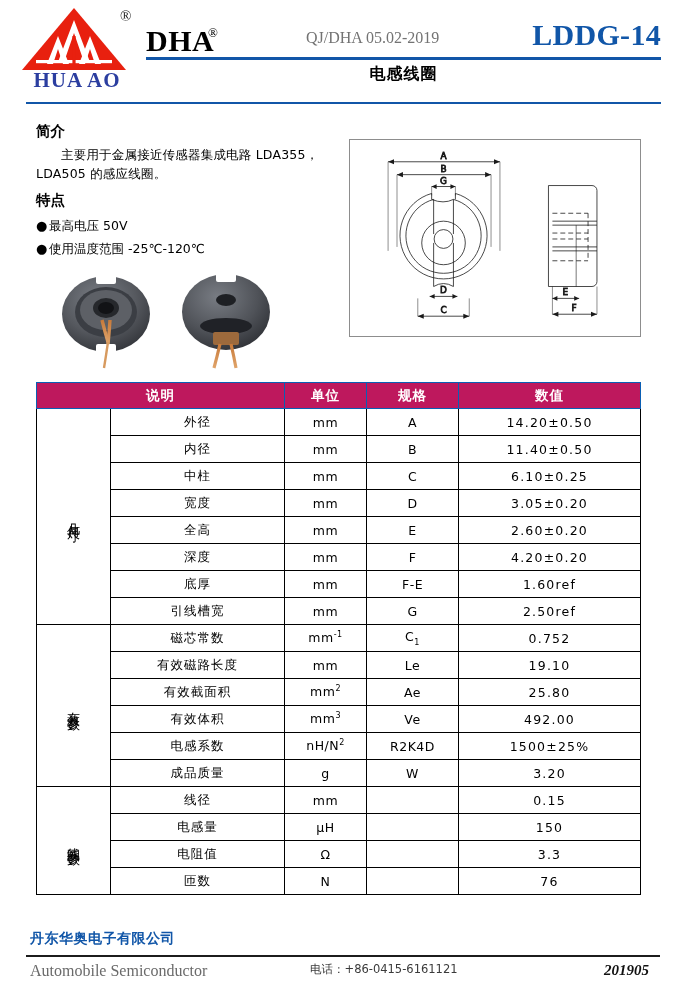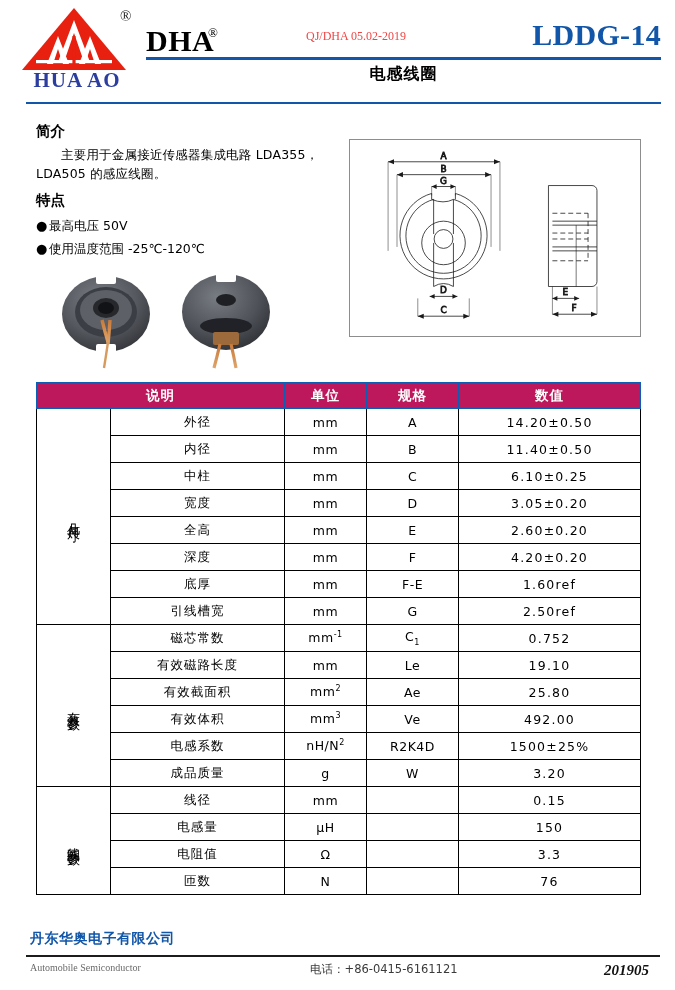--- a/index.html
+++ b/index.html
@@ -37,22 +37,22 @@
     font-family: "Liberation Serif", serif;
     font-weight: bold; font-size: 30px; letter-spacing: 0.5px;
     color: #000;
   }
   #brand-reg {
     position: absolute; left: 208px; top: 25px;
     font-family: "Liberation Serif", serif; font-size: 13px;
   }
   #doc-code {
     position: absolute; left: 306px; top: 29px;
-    font-family: "Liberation Serif", serif; font-size: 12px;
-    letter-spacing: 0px; color: #ef4444;
+    font-family: "Liberation Serif", serif; font-size: 16px;
+    letter-spacing: 0px; color: #737373;
   }
   #part-number {
     position: absolute; right: 14px; top: 18px;
     font-family: "Liberation Serif", serif;
     font-weight: bold; font-size: 30px; letter-spacing: 0.3px;
     color: #1156a8;
   }
 
   #hdr-rule-1 {
     position: absolute; left: 146px; top: 57px; width: 515px;
@@ -164,21 +164,21 @@
     font-family: "Liberation Serif", serif;
     font-size: 17px; color: #1156a8;
   }
   #foot-rule {
     position: absolute; left: 26px; top: 27px; width: 634px;
     height: 2px; background: #1c1c1c;
   }
   #foot-tagline {
     position: absolute; left: 30px; top: 34px;
     font-family: "Liberation Serif", serif;
-    font-size: 10px; color: #6a6a6a; text-align: right;
+    font-size: 16px; color: #6a6a6a; text-align: right;
   }
   #foot-phone {
     position: absolute; left: 310px; top: 34px;
     font-family: "DejaVu Sans", sans-serif;
     font-size: 11.5px; color: #3a3a3a;
   }
   #foot-date {
     position: absolute; right: 26px; top: 34px;
     font-family: "Liberation Serif", serif;
     font-style: italic; font-weight: bold; font-size: 15px; color: #111;

